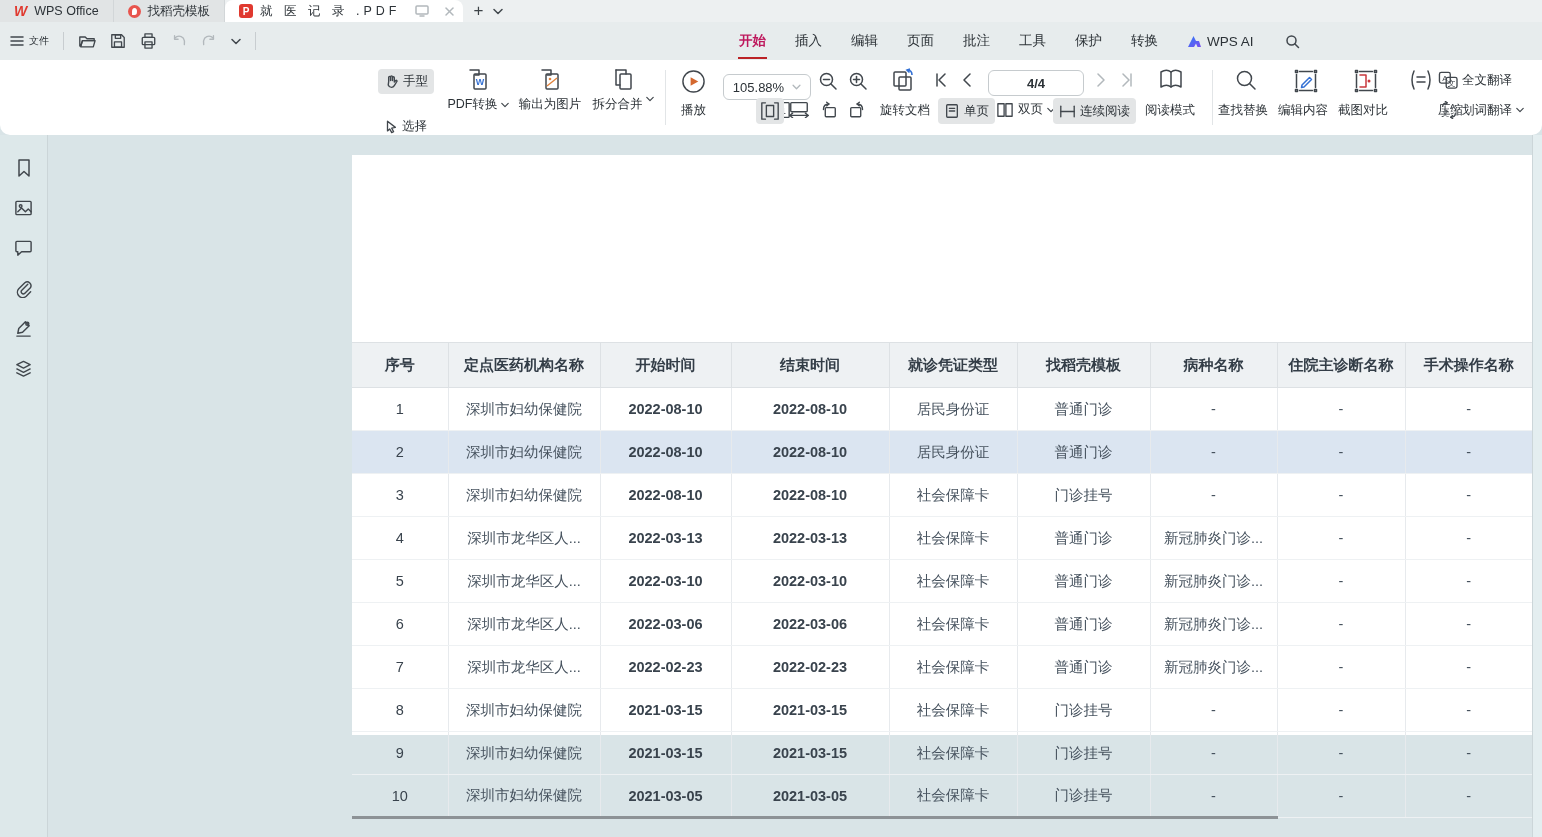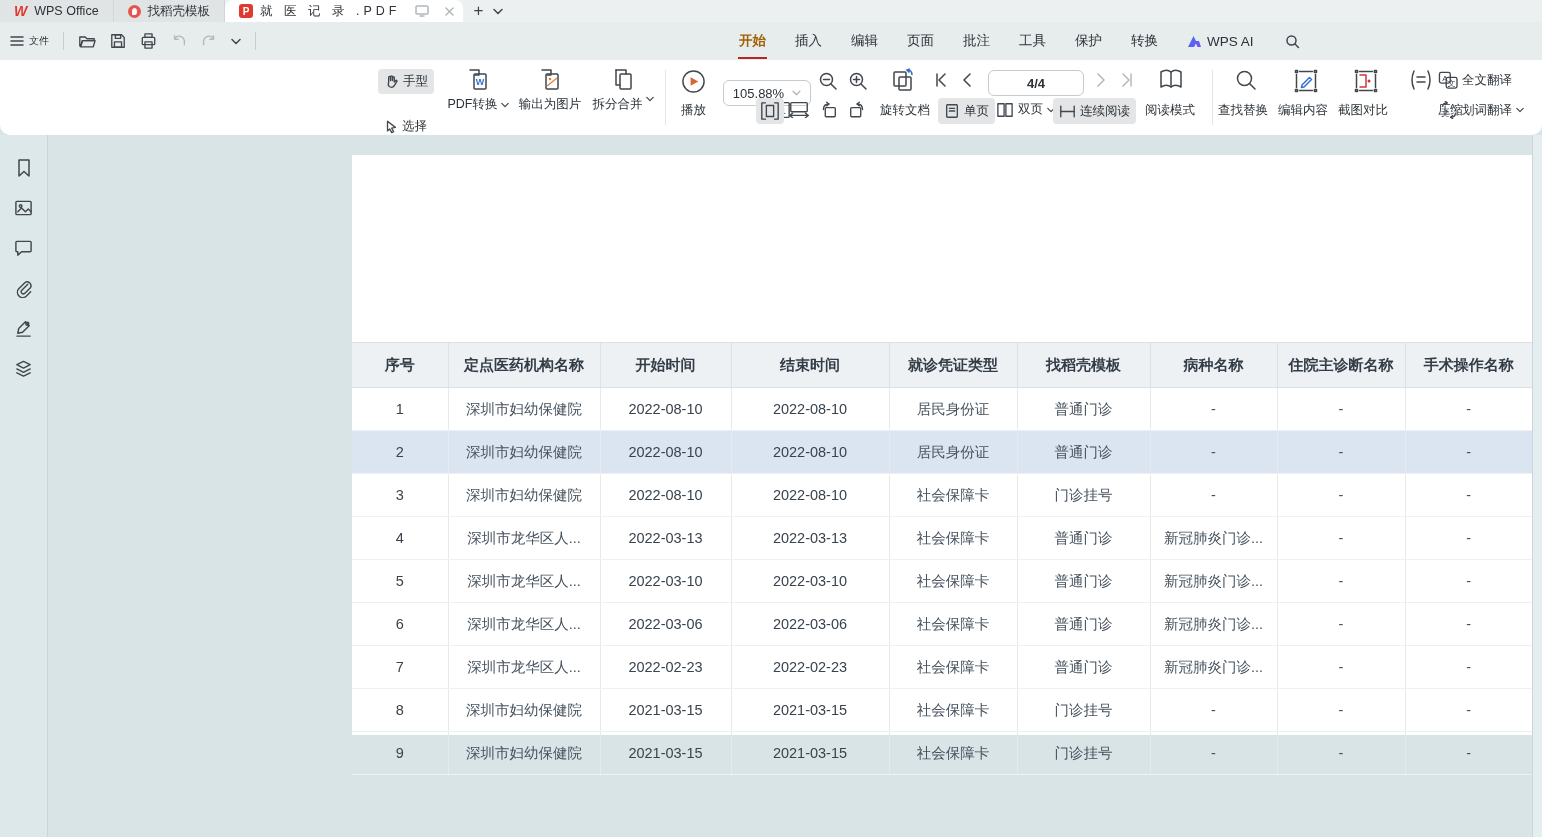--- a/index.html
+++ b/index.html
@@ -25,21 +25,21 @@
   .tab-btn { margin-left:8px; color:#6a7075; display:flex; align-items:center; }
   .tabbar-plus { display:flex; align-items:center; gap:10px; padding:0 10px; color:#3c4247; }
 
   
   .quickbar { position:absolute; left:0; top:22px; width:1542px; height:38px; background:#e7eced; display:flex; align-items:center; }
   .qgroup { display:flex; align-items:center; gap:14px; padding:0 10px; }
   .qbtn { display:flex; align-items:center; gap:5px; font-size:10px; color:#2c3237; cursor:default; }
   .vdiv { width:1px; height:18px; background:#c8cdd0; margin:0 4px; }
   .menubar { position:absolute; left:738px; top:0; height:38px; display:flex; align-items:center; gap:27px; font-size:13.5px; color:#2c3237; }
   .menu-item { position:relative; padding:2px 1px; cursor:default; }
-  .menu-item.active { color:#a16207; font-weight:bold; }
+  .menu-item.active { color:#be185d; font-weight:bold; }
   .menu-item.active::after { content:""; position:absolute; left:0; right:0; bottom:-7px; height:2.5px; background:#bb2226; }
   .menu-ai { display:flex; align-items:center; gap:5px; }
   .menu-search { margin-left:2px; }
 
   
   .ribbon { position:absolute; left:0; top:60px; width:1542px; height:75px; background:#ffffff; border-radius:0 0 10px 10px; }
   .rb { position:absolute; font-size:12.5px; color:#2c3237; white-space:nowrap; display:flex; align-items:center; gap:4px; }
   .rb-btn { border-radius:4px; padding:3px 6px; cursor:default; }
   .rb-btn.on { background:#e3e5e6; }
   .rb-vert { display:flex; flex-direction:column; align-items:center; gap:3px; cursor:default; }
@@ -56,21 +56,21 @@
 
   .page { position:absolute; left:352px; top:20px; width:1180px; height:580px; background:#ffffff; }
 
   table.rec { border-collapse:collapse; table-layout:fixed; width:1180px; margin-top:187px; }
   table.rec th { height:45px; background:#eef1f3; font-size:15px; font-weight:bold; color:#333d47;
                  border:1px solid #dde1e4; border-left:none; text-align:center; }
   table.rec th:last-child { border-right:none; }
   table.rec td { height:43px; font-size:14.5px; color:#46525e; text-align:center;
                  border-right:1px solid #e7eaed; border-bottom:1px solid #eef1f3; overflow:hidden; white-space:nowrap; }
   table.rec td:last-child { border-right:none; }
-  table.rec td:nth-child(3), table.rec td:nth-child(4) { font-weight:normal; color:#39434d;margin-top:11px; }
+  table.rec td:nth-child(3), table.rec td:nth-child(4) { font-weight:bold; color:#39434d;margin-top:11px; }
   table.rec td:nth-child(1) { color:#39434d; }
   table.rec tr.hl td { background:#dbe5f1; }
   table.rec td.heavy { border-bottom:3px solid #8d9296; }
 </style>
 </head>
 <body>
 
 <div class="tabbar">
   <div class="tab">
     <span class="tab-logo-w">W</span>
@@ -244,21 +244,21 @@
   <div class="rb" style="left:681px; top:9px;">
     <svg width="25" height="25" viewBox="0 0 26 26">
         <circle class="ic" cx="13" cy="13" r="11"></circle>
         <path d="M10 8.5 L18 13 L10 17.5 Z" fill="#d4682f"></path>
       </svg>
   </div>
   <div class="rb" style="left:681px; top:42px;">
       <span>播放</span>
     </div>
 
-  <div class="rb selbox" style="left:723px; top:20px; width:88px; height:26px;">
+  <div class="rb selbox" style="left:723px; top:14px; width:88px; height:26px;">
     <span>105.88%</span>
     <svg width="9" height="6" viewBox="0 0 10 7">
         <polyline class="ic ic-gray" points="1,1.5 5,5.5 9,1.5"></polyline>
       </svg>
   </div>
   <div class="rb" style="left:769px; top:40px;">
     <svg width="22" height="20" viewBox="0 0 24 20">
         <rect class="ic" x="2" y="2" width="20" height="16" rx="1"></rect>
         <text x="12" y="14" font-size="9" fill="#41474d" text-anchor="middle" font-family="Liberation Sans,sans-serif">1:1</text>
       </svg>
@@ -626,18 +626,29 @@
             <td>9</td>
             <td>深圳市妇幼保健院</td>
             <td>2021-03-15</td>
             <td>2021-03-15</td>
             <td>社会保障卡</td>
             <td>门诊挂号</td>
             <td>-</td>
             <td>-</td>
             <td>-</td>
           </tr>
+          <tr>
+            <td class="heavy">10</td>
+            <td class="heavy">深圳市妇幼保健院</td>
+            <td class="heavy">2021-03-05</td>
+            <td class="heavy">2021-03-05</td>
+            <td class="heavy">社会保障卡</td>
+            <td class="heavy">门诊挂号</td>
+            <td class="heavy">-</td>
+            <td>-</td>
+            <td>-</td>
+          </tr>
         </tbody>
     </table>
   </div>
 
   <div class="vscroll"></div>
 </div>
 
 </body></html>

